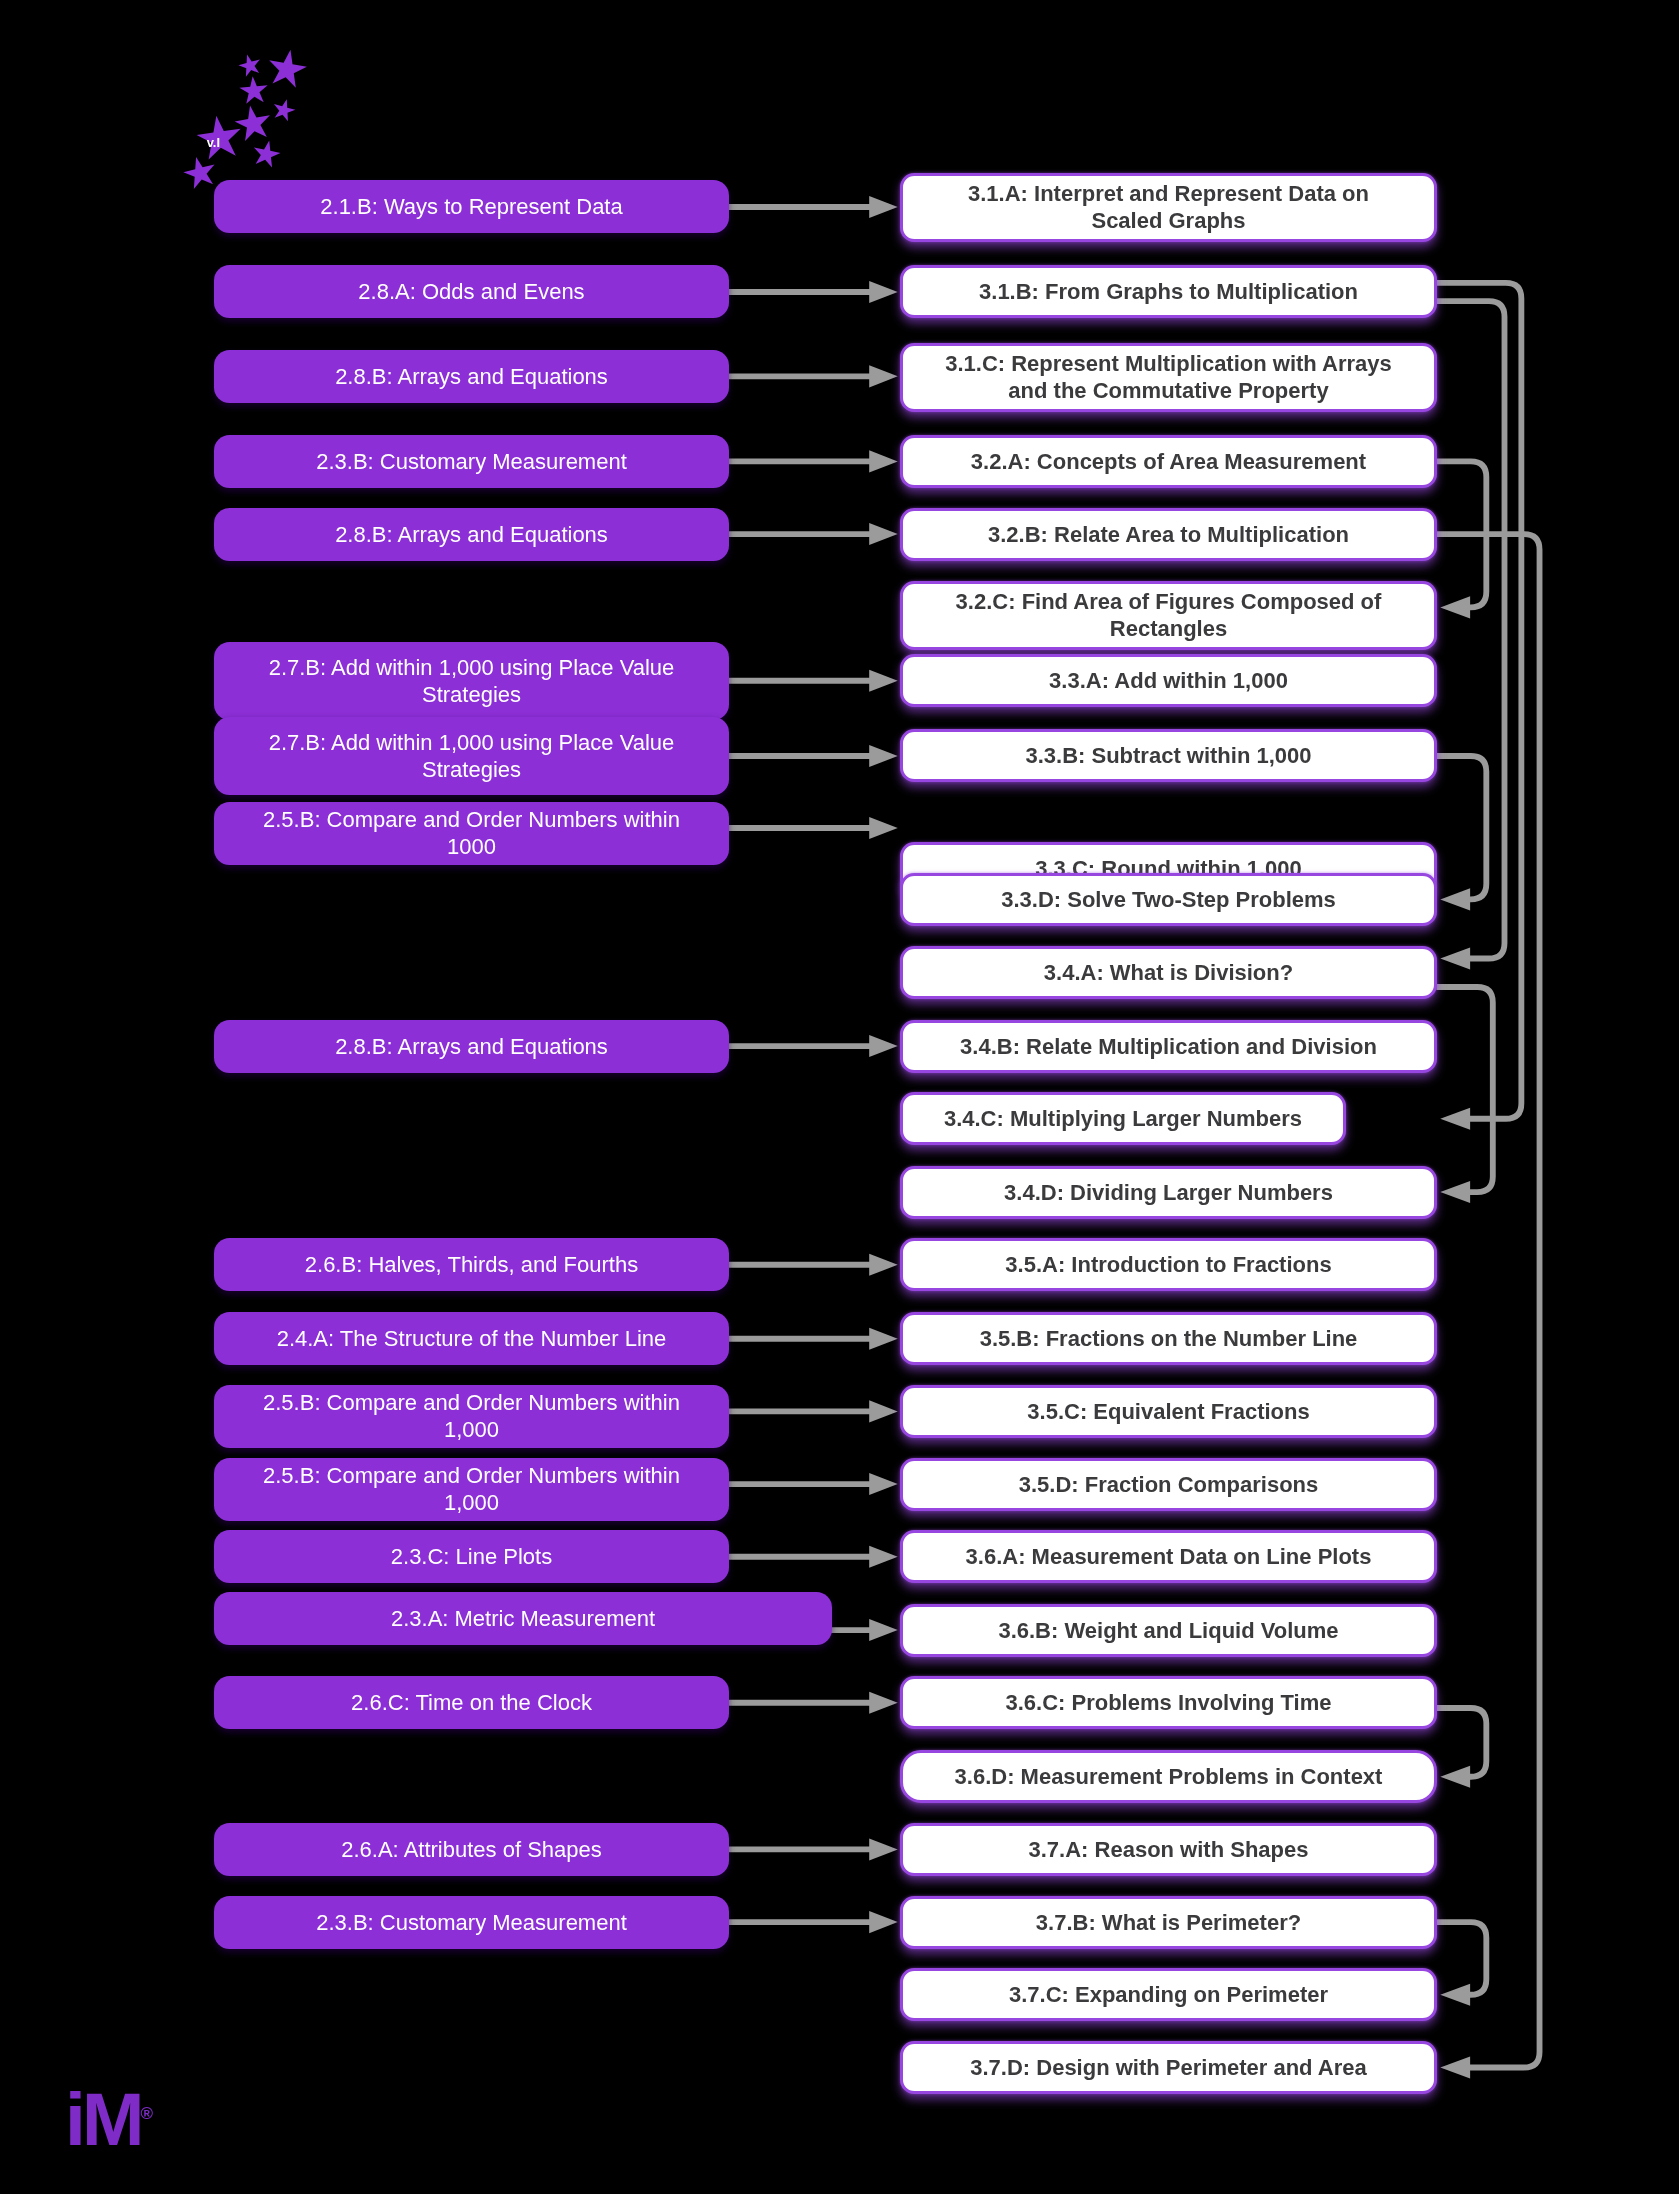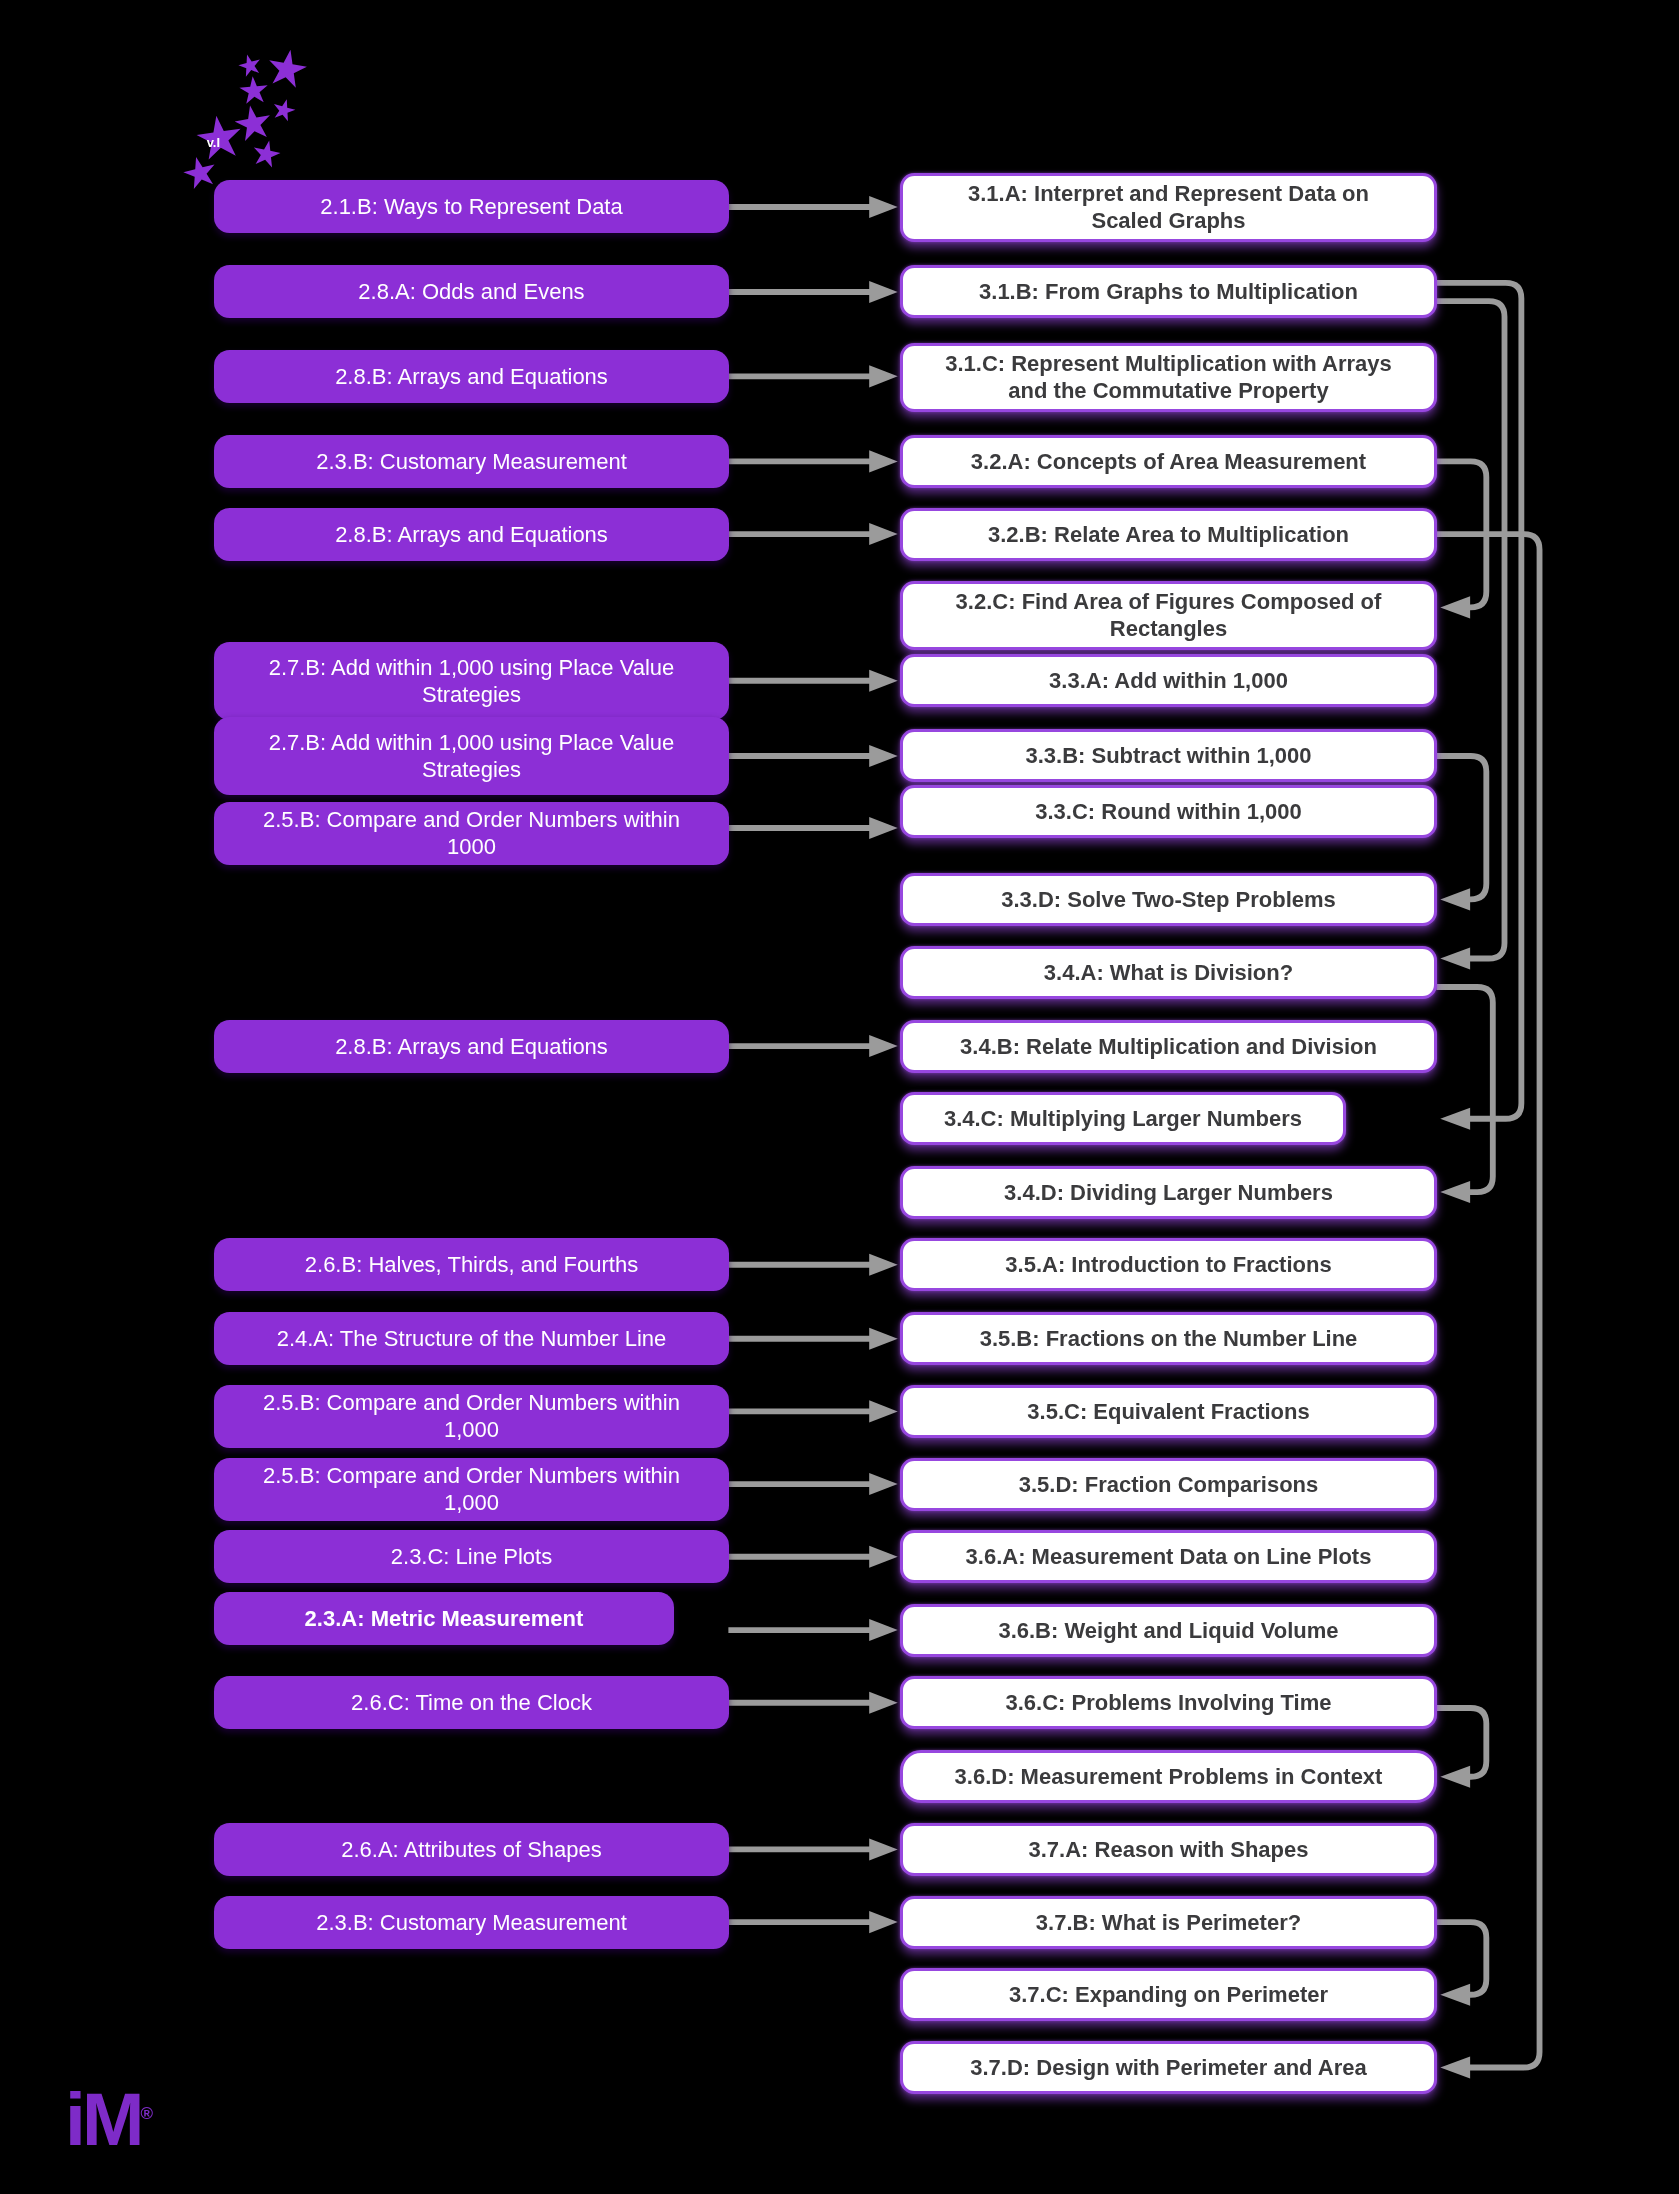--- a/index.html
+++ b/index.html
@@ -183,21 +183,21 @@
   <div class="lbox" style="left: 214px; top: 717px; width: 515px; min-height: 78px;">
     <span>2.7.B: Add within 1,000 using Place Value Strategies</span>
   </div>
   <div class="rbox" style="left: 900px; top: 729px; width: 537px; min-height: 53px;">
     <span>3.3.B: Subtract within 1,000</span>
   </div>
 
   <div class="lbox" style="left: 214px; top: 802px; width: 515px; min-height: 53px;">
     <span>2.5.B: Compare and Order Numbers within 1000</span>
   </div>
-  <div class="rbox" style="left: 900px; top: 785px; width: 537px; min-height: 53px;">
+  <div class="rbox" style="left: 900px; top: 842px; width: 537px; min-height: 53px;">
     <span>3.3.C: Round within 1,000</span>
   </div>
 
   <div class="rbox" style="left: 900px; top: 873px; width: 537px; min-height: 53px;">
     <span>3.3.D: Solve Two-Step Problems</span>
   </div>
 
   <div class="rbox" style="left: 900px; top: 946px; width: 537px; min-height: 53px;">
     <span>3.4.A: What is Division?</span>
   </div>
@@ -245,21 +245,21 @@
     <span>3.5.D: Fraction Comparisons</span>
   </div>
 
   <div class="lbox" style="left: 214px; top: 1530px; width: 515px; min-height: 53px;">
     <span>2.3.C: Line Plots</span>
   </div>
   <div class="rbox" style="left: 900px; top: 1530px; width: 537px; min-height: 53px;">
     <span>3.6.A: Measurement Data on Line Plots</span>
   </div>
 
-  <div class="lbox" style="left: 214px; top: 1592px; width: 460px; min-height: 53px; font-weight: bold;">
+  <div class="lbox" style="left: 214px; top: 1592px; width: 618px; min-height: 53px;">
     <span>2.3.A: Metric Measurement</span>
   </div>
   <div class="rbox" style="left: 900px; top: 1604px; width: 537px; min-height: 53px;">
     <span>3.6.B: Weight and Liquid Volume</span>
   </div>
 
   <div class="lbox" style="left: 214px; top: 1676px; width: 515px; min-height: 53px;">
     <span>2.6.C: Time on the Clock</span>
   </div>
   <div class="rbox" style="left: 900px; top: 1676px; width: 537px; min-height: 53px;">

